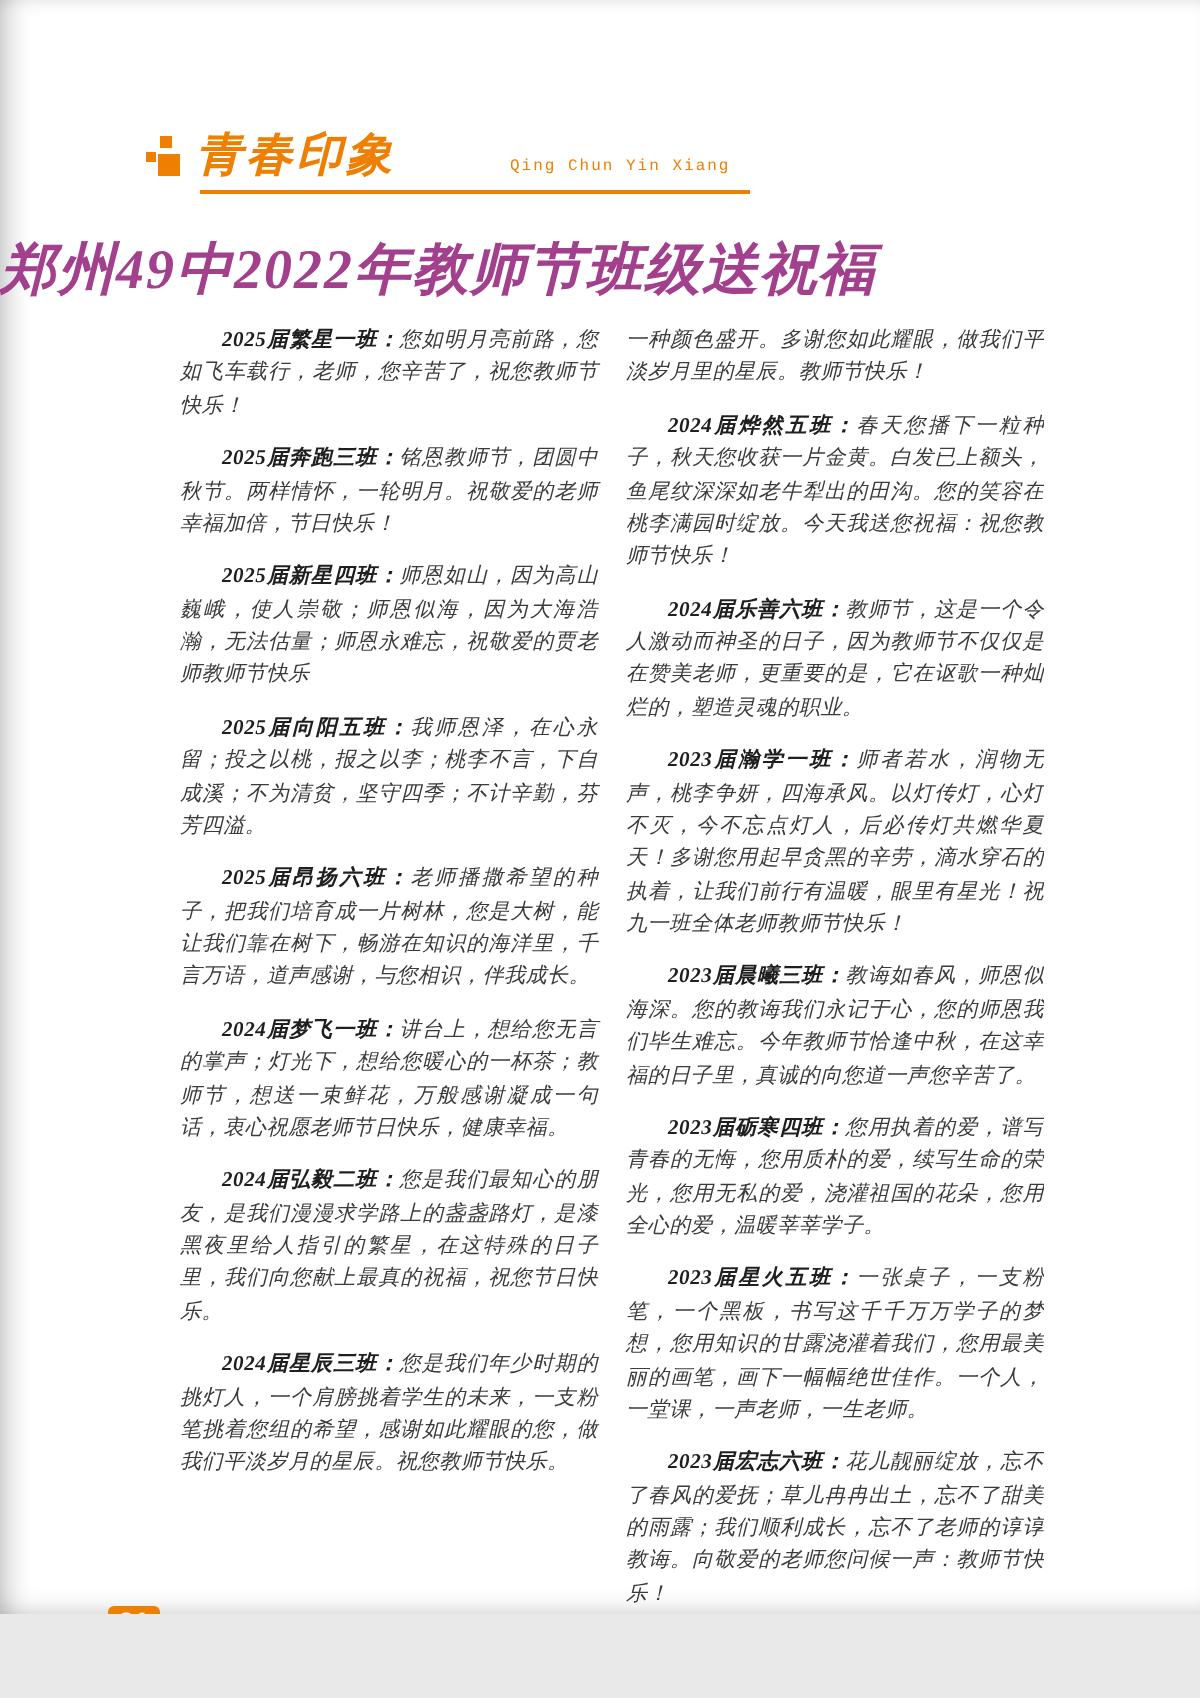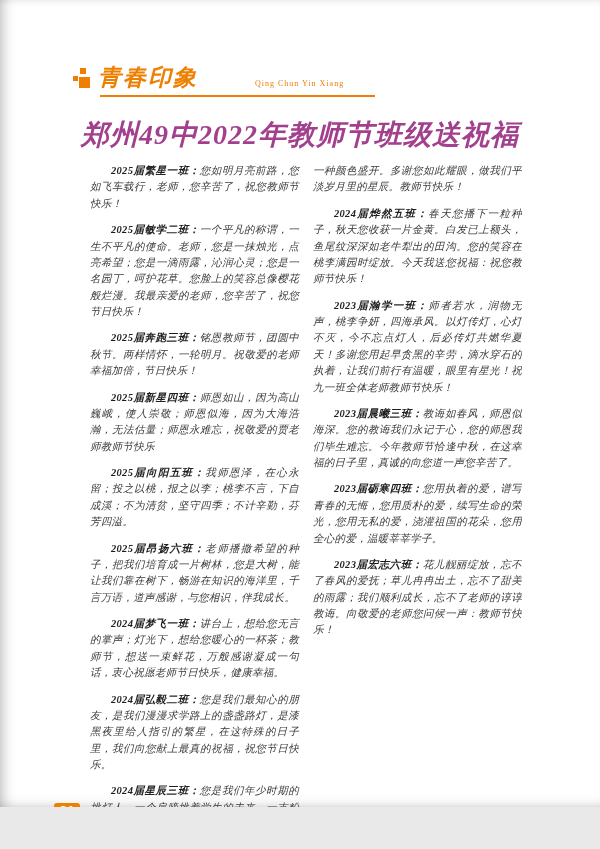--- a/index.html
+++ b/index.html
@@ -19,27 +19,27 @@
   .sq2{width:5px;height:5px;left:3px;top:8px;}
   .sq3{width:11px;height:11px;left:9px;top:9px;}
   .logo-text{
     position:absolute;left:28px;top:0;
     font-size:23px;font-weight:bold;color:var(--accent);
     font-style:italic;letter-spacing:2px;white-space:nowrap;
   }
   .logo-pinyin{
     position:absolute;left:185px;top:17px;
     font-size:8px;color:var(--accent);letter-spacing:1px;white-space:nowrap;
-    font-family:Liberation Serif, serif;
+    font-family:Liberation Mono, monospace;
   }
   .logo-rule{position:absolute;left:30px;top:33px;width:275px;height:2px;background:var(--accent);}
   
   #title{
     position:absolute;left:0;top:116px;width:600px;
-    text-align:center;
+    text-align:left;
     font-size:28px;font-weight:bold;font-style:italic;
     letter-spacing:1px;
     color:var(--title-color);
     white-space:nowrap;
   }
   
   #article{
     position:absolute;left:86px;top:163px;width:436px;height:650px;
     display:flex;gap:10px;overflow:hidden;
   }
@@ -82,35 +82,36 @@
     <div class="logo-text">青春印象</div>
     <div class="logo-pinyin">Qing Chun Yin Xiang</div>
     <div class="logo-rule"></div>
   </div>
 
   <div id="title">郑州49中2022年教师节班级送祝福</div>
 
   <div id="article">
     <div class="col" id="col-left">
         <p class="para"><b class="plabel">2025届繁星一班：</b><span>您如明月亮前路，您如飞车载行，老师，您辛苦了，祝您教师节快乐！</span></p>
-        <p class="para"><b class="plabel">2025届敏学二班：</b><span>一个平凡的称谓，一生不平凡的使命。老师，您是一抹烛光，点亮希望；您是一滴雨露，沁润心灵；您是一名园丁，呵护花草。您脸上的笑容总像樱花般烂漫。我最亲爱的老师，您辛苦了，祝您节日快乐！</span></p>
         <p class="para"><b class="plabel">2025届奔跑三班：</b><span>铭恩教师节，团圆中秋节。两样情怀，一轮明月。祝敬爱的老师幸福加倍，节日快乐！</span></p>
         <p class="para"><b class="plabel">2025届新星四班：</b><span>师恩如山，因为高山巍峨，使人崇敬；师恩似海，因为大海浩瀚，无法估量；师恩永难忘，祝敬爱的贾老师教师节快乐</span></p>
         <p class="para"><b class="plabel">2025届向阳五班：</b><span>我师恩泽，在心永留；投之以桃，报之以李；桃李不言，下自成溪；不为清贫，坚守四季；不计辛勤，芬芳四溢。</span></p>
         <p class="para"><b class="plabel">2025届昂扬六班：</b><span>老师播撒希望的种子，把我们培育成一片树林，您是大树，能让我们靠在树下，畅游在知识的海洋里，千言万语，道声感谢，与您相识，伴我成长。</span></p>
         <p class="para"><b class="plabel">2024届梦飞一班：</b><span>讲台上，想给您无言的掌声；灯光下，想给您暖心的一杯茶；教师节，想送一束鲜花，万般感谢凝成一句话，衷心祝愿老师节日快乐，健康幸福。</span></p>
         <p class="para"><b class="plabel">2024届弘毅二班：</b><span>您是我们最知心的朋友，是我们漫漫求学路上的盏盏路灯，是漆黑夜里给人指引的繁星，在这特殊的日子里，我们向您献上最真的祝福，祝您节日快乐。</span></p>
         <p class="para"><b class="plabel">2024届星辰三班：</b><span>您是我们年少时期的挑灯人，一个肩膀挑着学生的未来，一支粉笔挑着您组的希望，感谢如此耀眼的您，做我们平淡岁月的星辰。祝您教师节快乐。</span></p>
       </div>
     <div class="col" id="col-right">
         <p class="para cont"><span>一种颜色盛开。多谢您如此耀眼，做我们平淡岁月里的星辰。教师节快乐！</span></p>
         <p class="para"><b class="plabel">2024届烨然五班：</b><span>春天您播下一粒种子，秋天您收获一片金黄。白发已上额头，鱼尾纹深深如老牛犁出的田沟。您的笑容在桃李满园时绽放。今天我送您祝福：祝您教师节快乐！</span></p>
+        <p class="para"><b class="plabel">2024届乐善六班：</b><span>教师节，这是一个令人激动而神圣的日子，因为教师节不仅仅是在赞美老师，更重要的是，它在讴歌一种灿烂的，塑造灵魂的职业。</span></p>
         <p class="para"><b class="plabel">2023届瀚学一班：</b><span>师者若水，润物无声，桃李争妍，四海承风。以灯传灯，心灯不灭，今不忘点灯人，后必传灯共燃华夏天！多谢您用起早贪黑的辛劳，滴水穿石的执着，让我们前行有温暖，眼里有星光！祝九一班全体老师教师节快乐！</span></p>
         <p class="para"><b class="plabel">2023届晨曦三班：</b><span>教诲如春风，师恩似海深。您的教诲我们永记于心，您的师恩我们毕生难忘。今年教师节恰逢中秋，在这幸福的日子里，真诚的向您道一声您辛苦了。</span></p>
         <p class="para"><b class="plabel">2023届砺寒四班：</b><span>您用执着的爱，谱写青春的无悔，您用质朴的爱，续写生命的荣光，您用无私的爱，浇灌祖国的花朵，您用全心的爱，温暖莘莘学子。</span></p>
+        <p class="para"><b class="plabel">2023届星火五班：</b><span>一张桌子，一支粉笔，一个黑板，书写这千千万万学子的梦想，您用知识的甘露浇灌着我们，您用最美丽的画笔，画下一幅幅绝世佳作。一个人，一堂课，一声老师，一生老师。</span></p>
         <p class="para"><b class="plabel">2023届宏志六班：</b><span>花儿靓丽绽放，忘不了春风的爱抚；草儿冉冉出土，忘不了甜美的雨露；我们顺利成长，忘不了老师的谆谆教诲。向敬爱的老师您问候一声：教师节快乐！</span></p>
       </div>
   </div>
 
   <div id="page-number-box">
     <span id="page-number">21</span>
   </div>
 
 </div>
 

